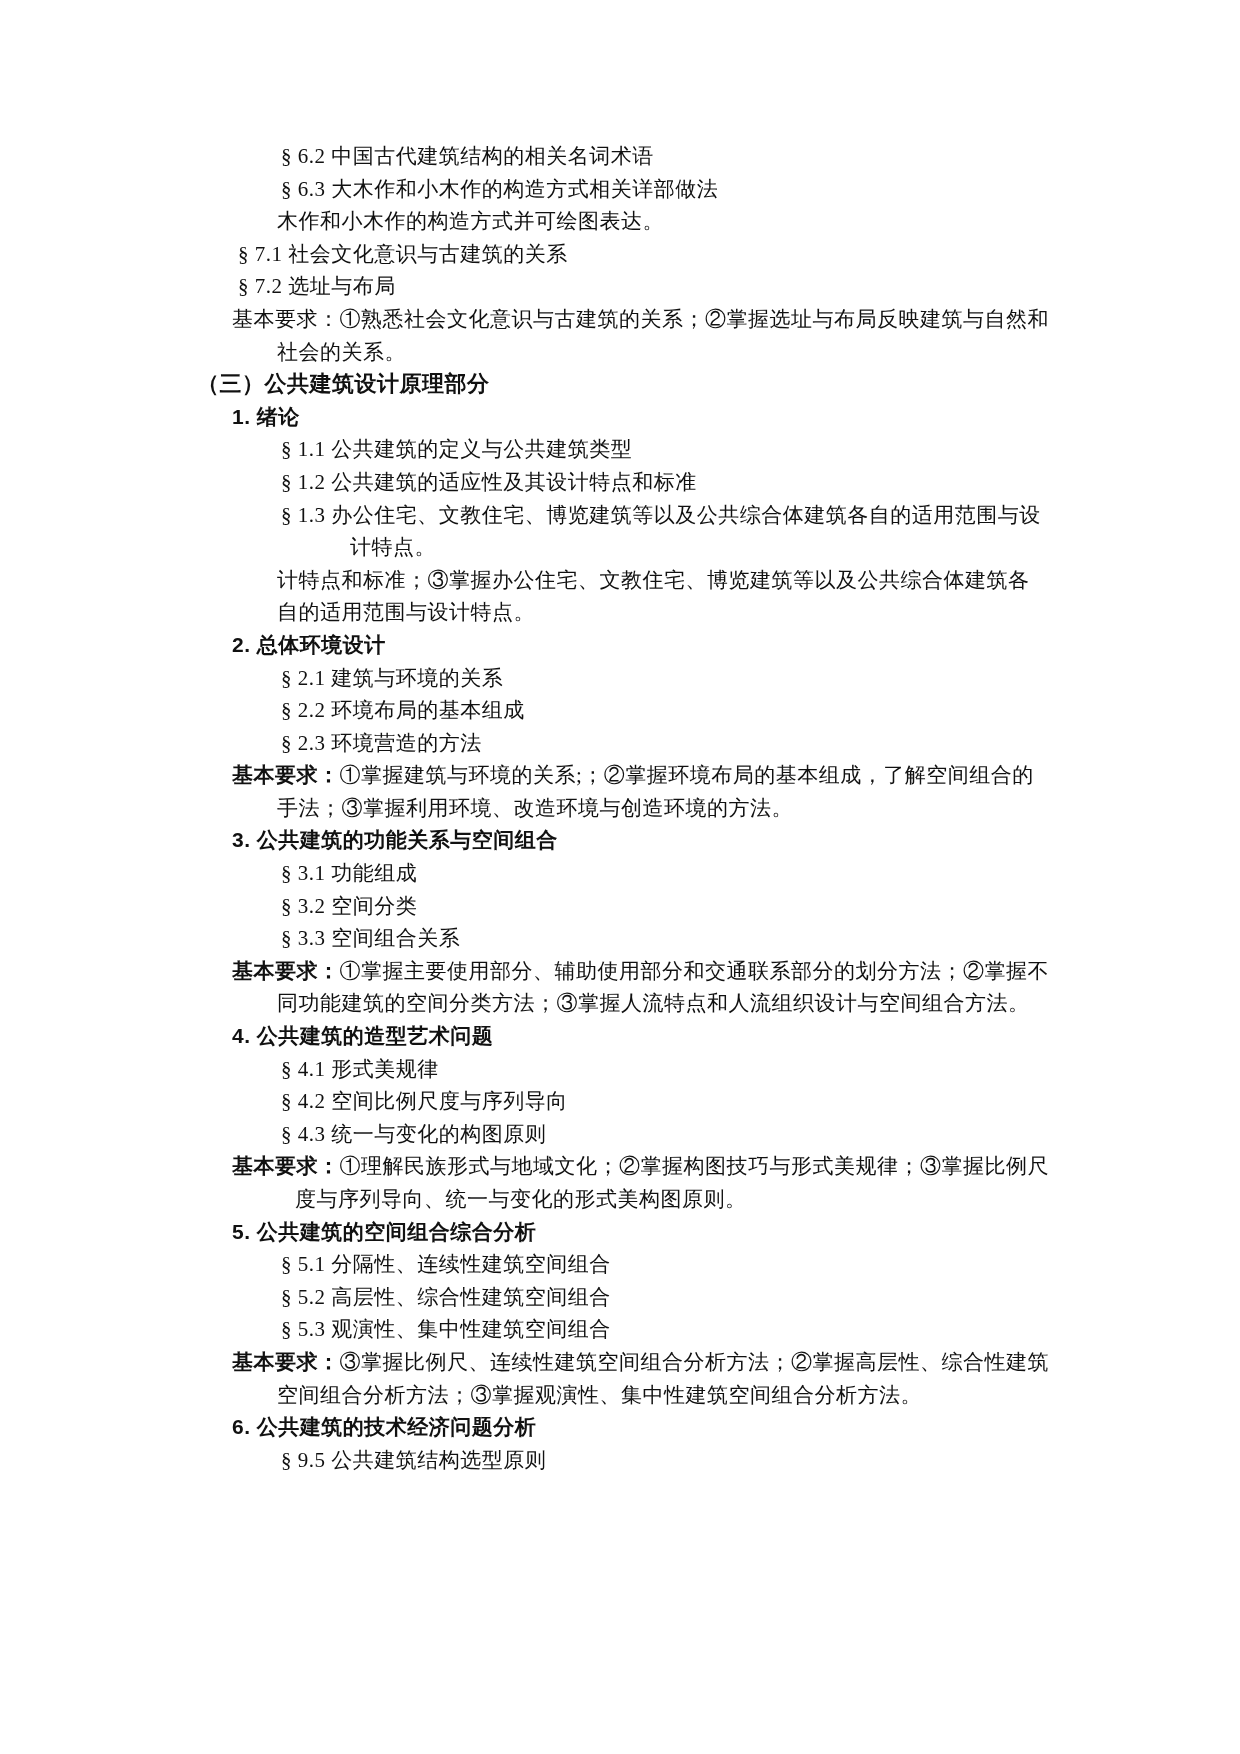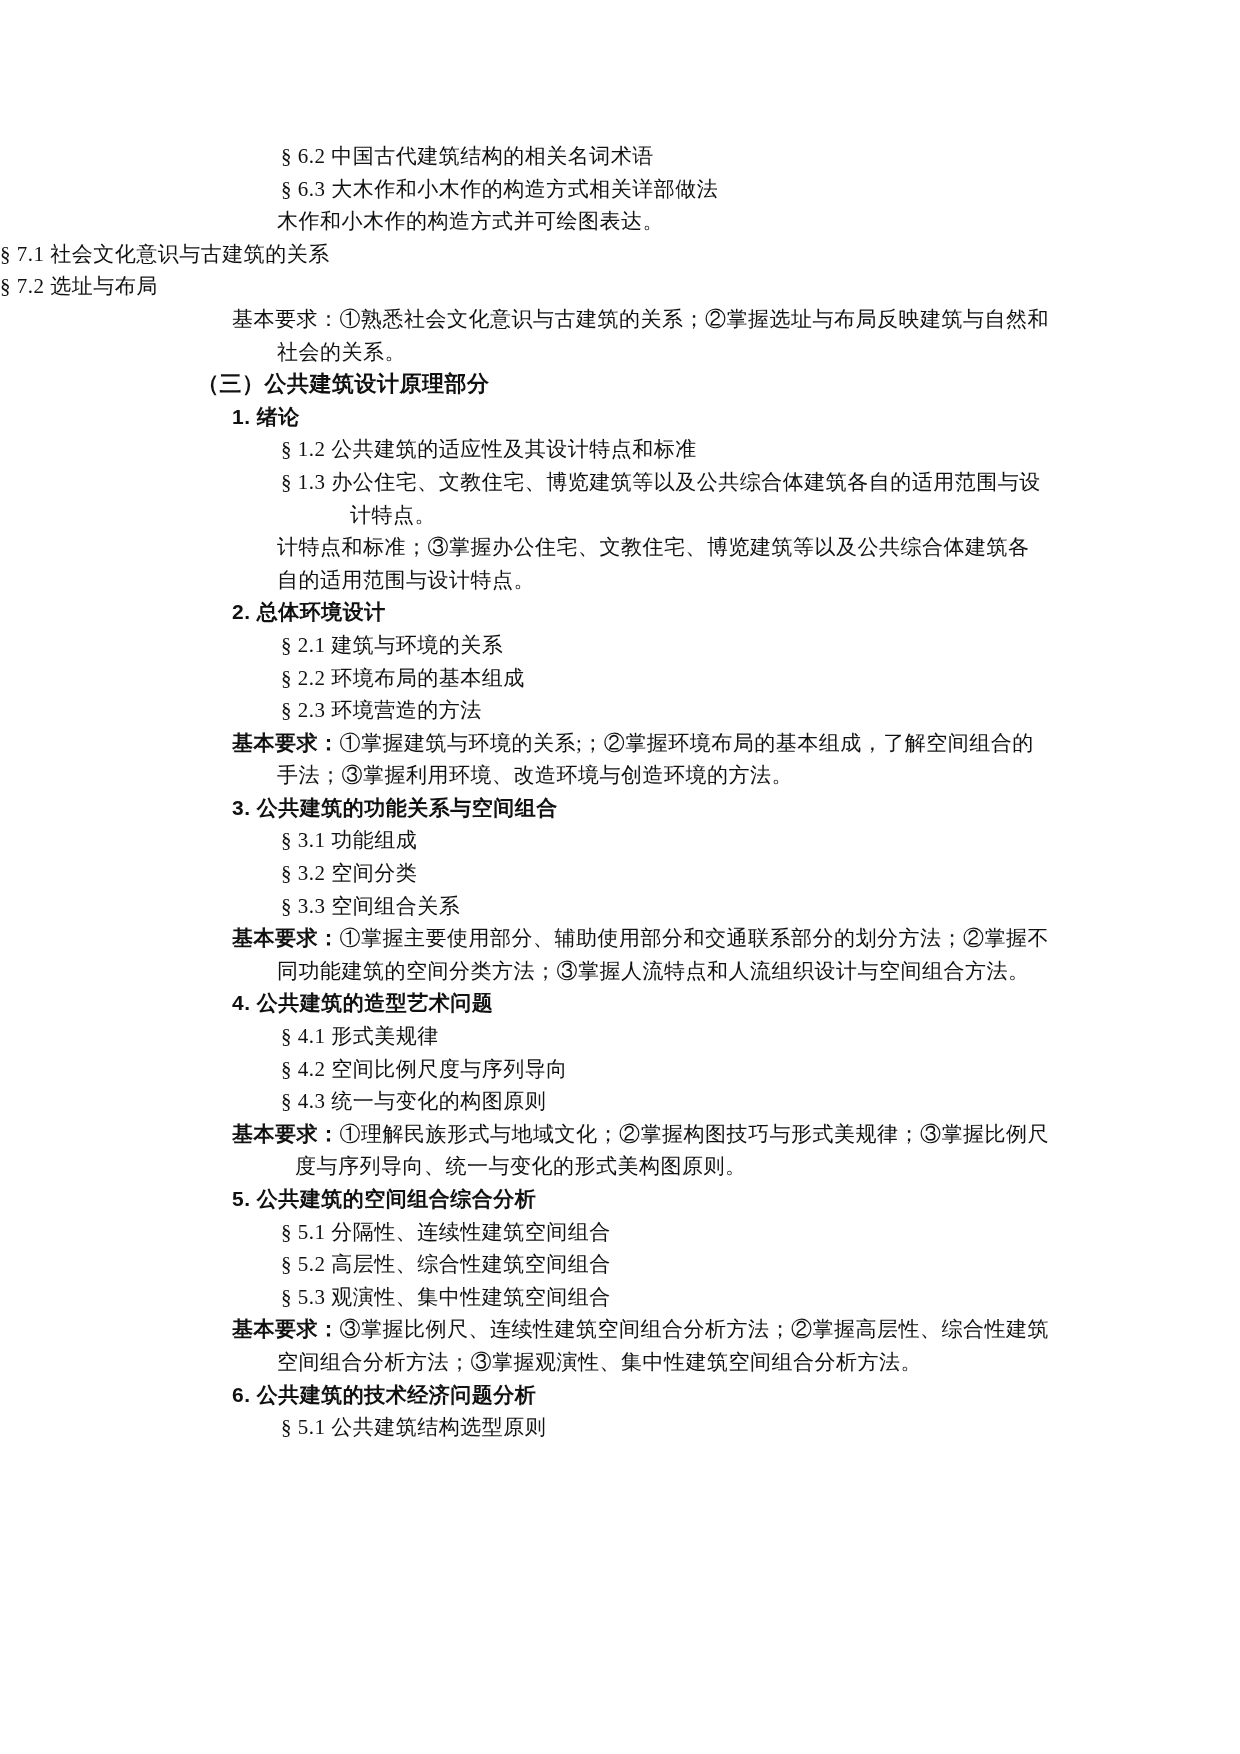--- a/index.html
+++ b/index.html
@@ -26,21 +26,21 @@
     font-size: 21px;
     line-height: 32.6px;
     letter-spacing: 0.5px;
   }
   
   .h1        { margin-left: 197px; font-weight: bold; font-size: 22px;
                font-family: "Liberation Sans", sans-serif; }
   .h2        { margin-left: 232px; font-weight: bold;
                font-family: "Liberation Sans", sans-serif; }
   .sub       { margin-left: 281px; }
-  .subShallow{ }
+  .subShallow{ margin-left: 238px; }
   .req       { margin-left: 232px; }
   .cont      { margin-left: 277px; }
   .cont2     { margin-left: 295px; }
   .cont3     { margin-left: 350px; }
   .label-bold {
     font-weight: bold;
     font-family: "Liberation Sans", sans-serif;
   }
 </style>
 </head>
@@ -49,20 +49,21 @@
 <div id="doc">
     <div class="line sub">§ 6.2 中国古代建筑结构的相关名词术语</div>
     <div class="line sub">§ 6.3 大木作和小木作的构造方式相关详部做法</div>
     <div class="line cont">木作和小木作的构造方式并可绘图表达。</div>
     <div class="line subShallow">§ 7.1 社会文化意识与古建筑的关系</div>
     <div class="line subShallow">§ 7.2 选址与布局</div>
     <div class="line req"><span>基本要求：</span><span>①熟悉社会文化意识与古建筑的关系；②掌握选址与布局反映建筑与自然和</span></div>
     <div class="line cont">社会的关系。</div>
     <div class="line h1">（三）公共建筑设计原理部分</div>
     <div class="line h2">1. 绪论</div>
+    <div class="line sub">§ 1.1 公共建筑的定义与公共建筑类型</div>
     <div class="line sub">§ 1.2 公共建筑的适应性及其设计特点和标准</div>
     <div class="line sub">§ 1.3 办公住宅、文教住宅、博览建筑等以及公共综合体建筑各自的适用范围与设</div>
     <div class="line cont3">计特点。</div>
     <div class="line cont">计特点和标准；③掌握办公住宅、文教住宅、博览建筑等以及公共综合体建筑各</div>
     <div class="line cont">自的适用范围与设计特点。</div>
     <div class="line h2">2. 总体环境设计</div>
     <div class="line sub">§ 2.1 建筑与环境的关系</div>
     <div class="line sub">§ 2.2 环境布局的基本组成</div>
     <div class="line sub">§ 2.3 环境营造的方法</div>
     <div class="line req"><span class="label-bold">基本要求：</span><span>①掌握建筑与环境的关系;；②掌握环境布局的基本组成，了解空间组合的</span></div>
@@ -79,14 +80,14 @@
     <div class="line sub">§ 4.3 统一与变化的构图原则</div>
     <div class="line req"><span class="label-bold">基本要求：</span><span>①理解民族形式与地域文化；②掌握构图技巧与形式美规律；③掌握比例尺</span></div>
     <div class="line cont2">度与序列导向、统一与变化的形式美构图原则。</div>
     <div class="line h2">5. 公共建筑的空间组合综合分析</div>
     <div class="line sub">§ 5.1 分隔性、连续性建筑空间组合</div>
     <div class="line sub">§ 5.2 高层性、综合性建筑空间组合</div>
     <div class="line sub">§ 5.3 观演性、集中性建筑空间组合</div>
     <div class="line req"><span class="label-bold">基本要求：</span><span>③掌握比例尺、连续性建筑空间组合分析方法；②掌握高层性、综合性建筑</span></div>
     <div class="line cont">空间组合分析方法；③掌握观演性、集中性建筑空间组合分析方法。</div>
     <div class="line h2">6. 公共建筑的技术经济问题分析</div>
-    <div class="line sub">§ 5.1 公共建筑结构选型原则</div>
+    <div class="line sub">§ 9.5 公共建筑结构选型原则</div>
   </div>
 
 </body></html>

